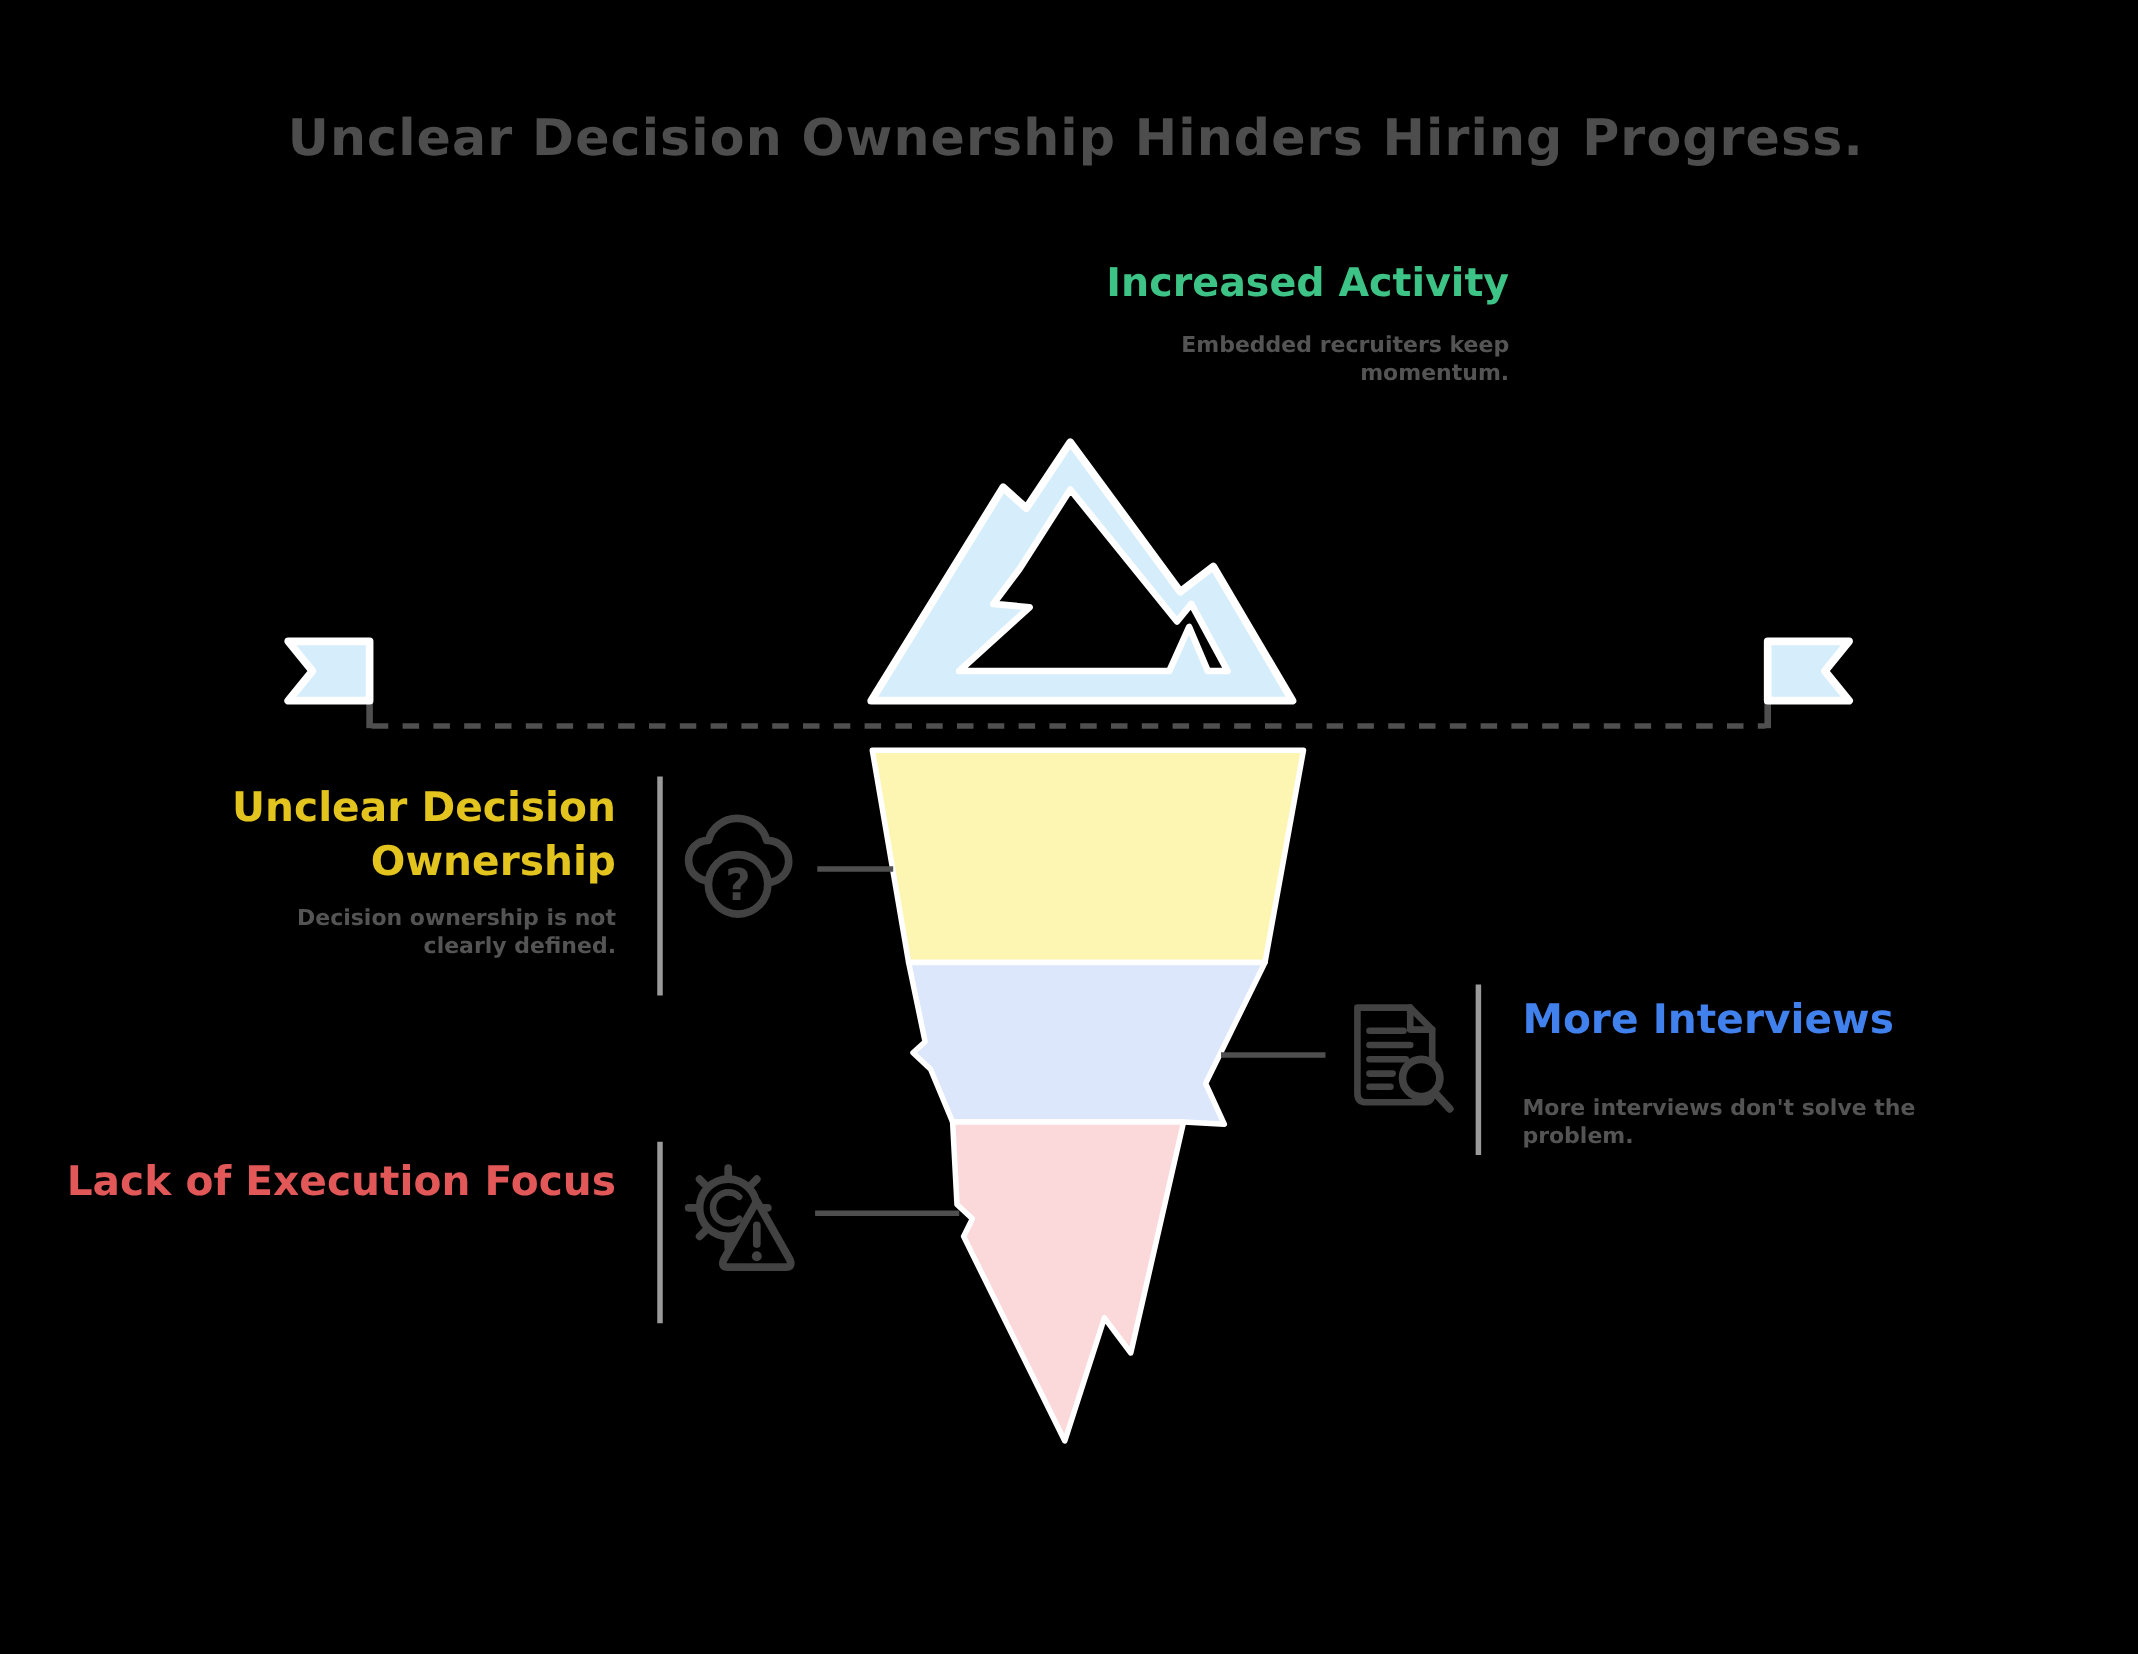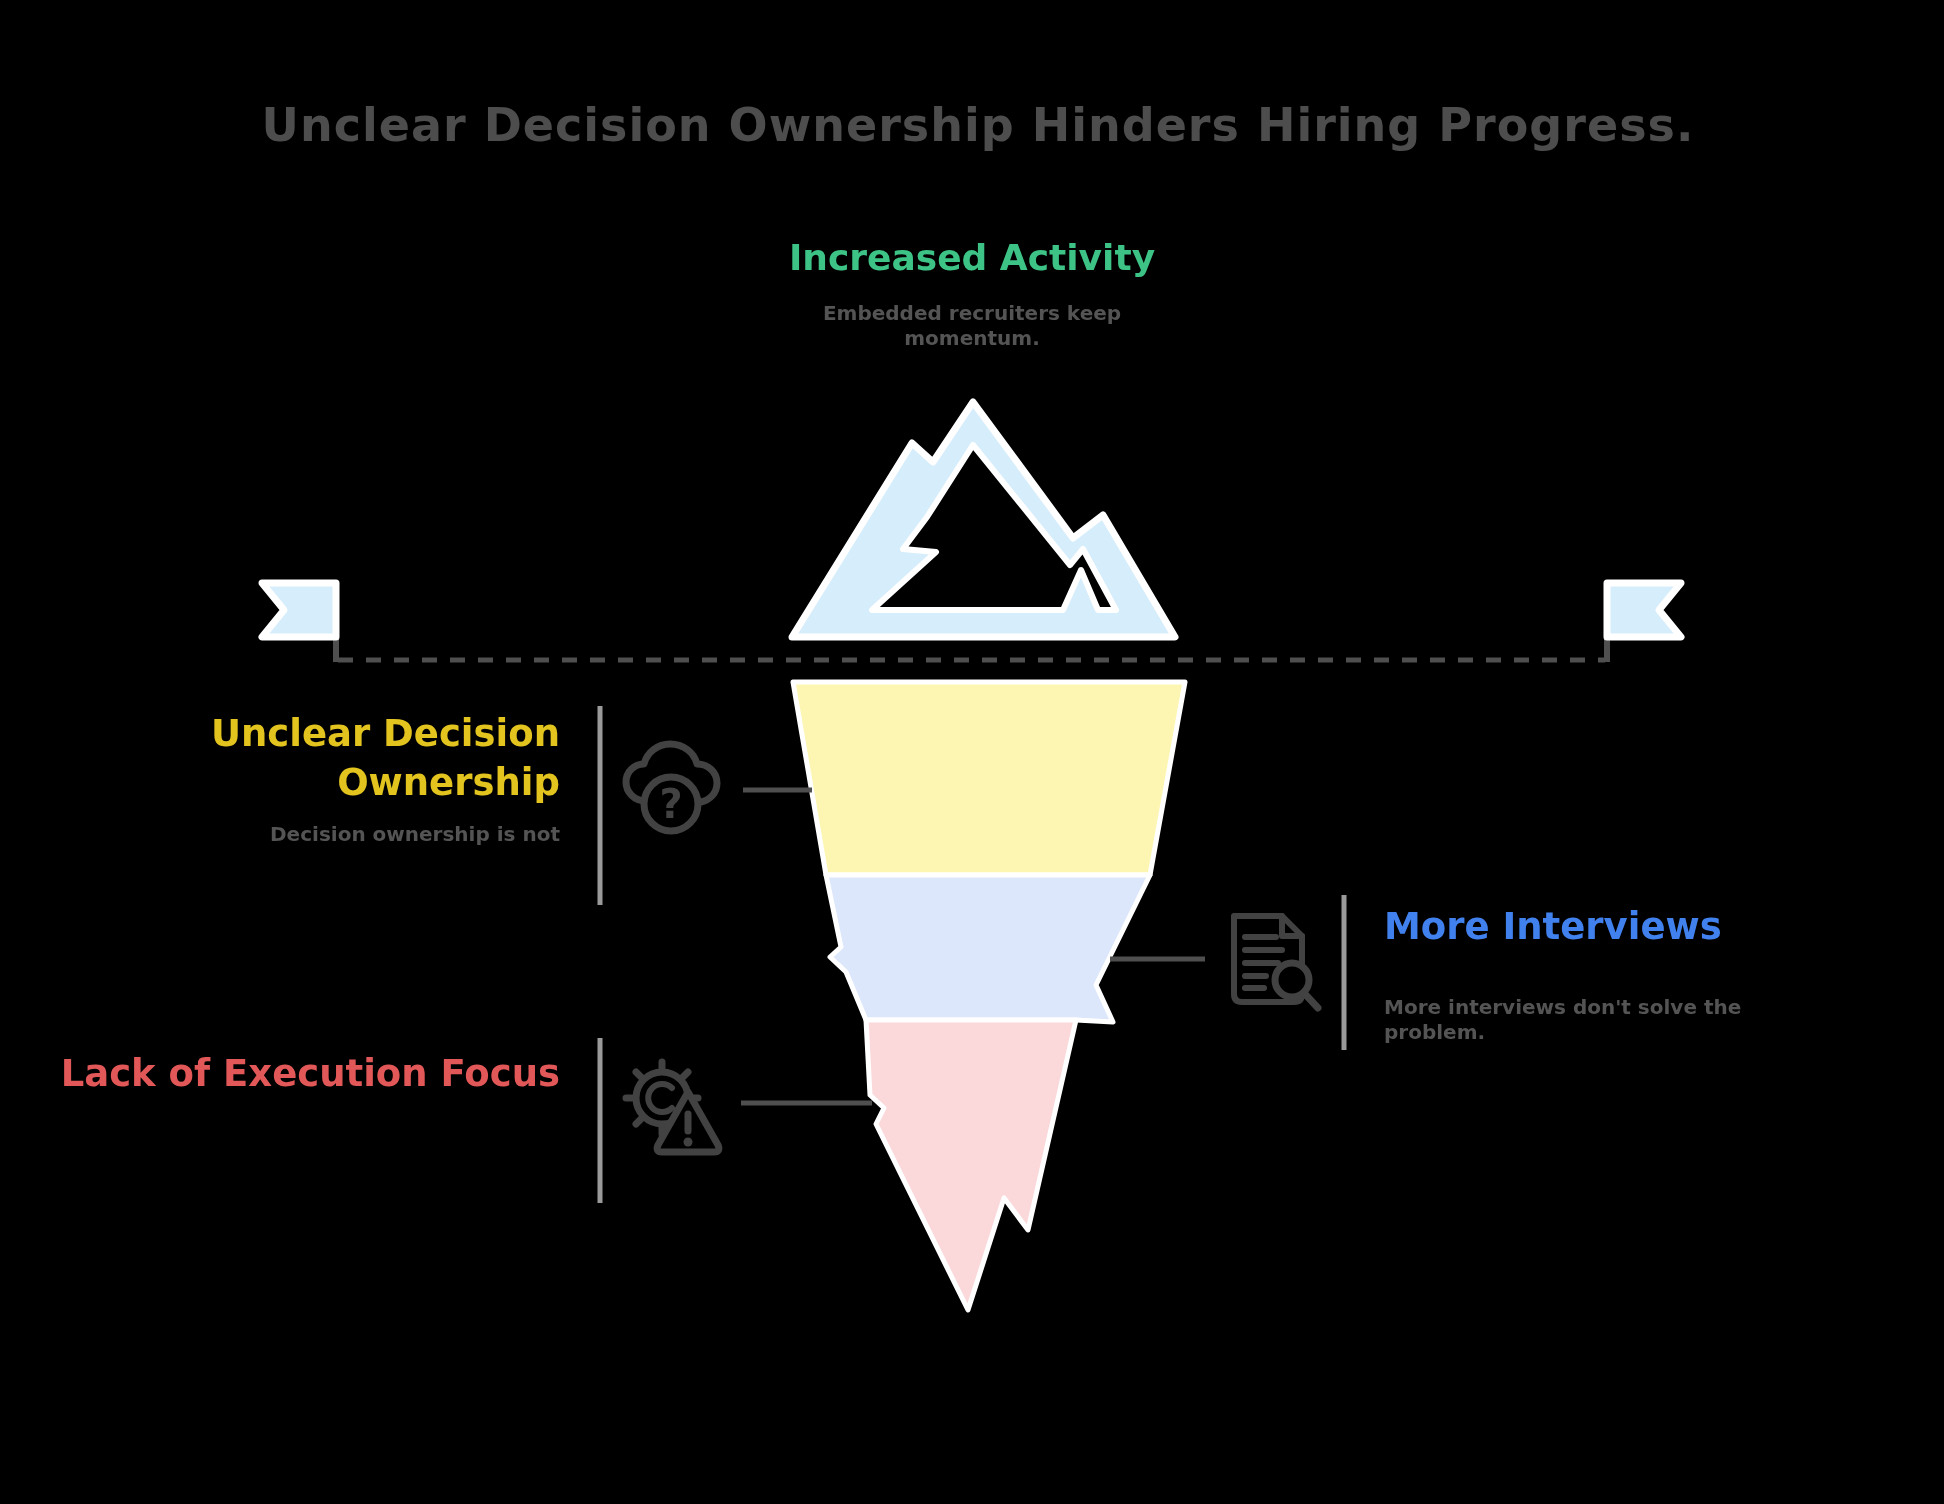--- a/index.html
+++ b/index.html
@@ -24,21 +24,21 @@
     position:relative;width:1944px;height:1400px;background:var(--bg);
     overflow:hidden;font-family:"DejaVu Sans",sans-serif;padding-left:12px;
   }
   .abs{position:absolute;}
   .title{
     left:0;right:0;top:98px;text-align:center;
     font-size:46px;font-weight:bold;letter-spacing:1px;color:var(--title-gray);
   }
   .sec-heading{font-weight:bold;font-size:37px;line-height:1.32;}
   .sec-sub{font-weight:bold;font-size:20px;line-height:1.26;color:var(--sub-gray);}
-  .center{text-align:center;}
+  .center{text-align:right;}
   .right-align{text-align:right;}
   .top-heading{left:572px;width:800px;top:234px;color:var(--green);font-size:36px;}
   .top-sub{left:572px;width:800px;top:301px;}
   .lu-heading{left:120px;width:440px;top:710px;color:var(--yellow-text);}
   .lu-sub{left:120px;width:440px;top:822px;}
   .r-heading{left:1384px;width:520px;top:903px;color:var(--blue-text);}
   .r-sub{left:1384px;width:480px;top:973px;margin-top:22px;}
   .ll-heading{left:60px;width:500px;top:1050px;color:var(--red);}
   .ll-sub{left:120px;width:440px;top:1118px;}
   .attribution{
@@ -137,20 +137,21 @@
     <line class="ic" x1="66" y1="60" x2="66" y2="77"></line>
     <circle class="ic-dot" cx="66" cy="88" r="4.5"></circle>
   </svg>
 
   <div class="abs right-align sec-heading lu-heading">
     <div>Unclear Decision</div>
     <div>Ownership</div>
   </div>
   <div class="abs right-align sec-sub lu-sub">
     <div>Decision ownership is not</div>
+    <div>clearly defined.</div>
   </div>
 
   <div class="abs sec-heading r-heading">More Interviews</div>
   <div class="abs sec-sub r-sub">
     <div>More interviews don't solve the</div>
     <div>problem.</div>
   </div>
 
   <div class="abs right-align sec-heading ll-heading">Lack of Execution Focus</div>
   <div class="abs right-align sec-sub ll-sub">

